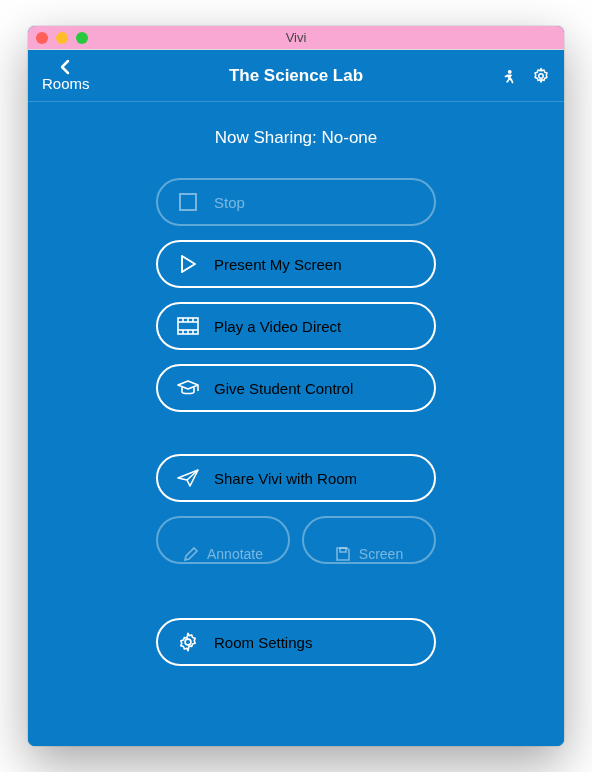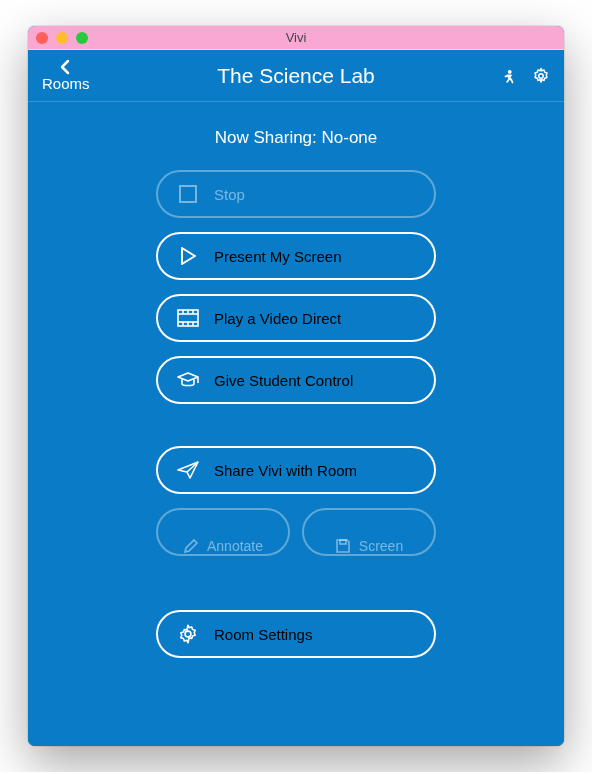--- a/index.html
+++ b/index.html
@@ -62,22 +62,22 @@
     display: flex;
     align-items: center;
     font-size: 15px;
     cursor: pointer;
     flex-direction: column;
   }
   .header-title {
     position: absolute;
     left: 0; right: 0;
     text-align: center;
-    font-size: 21px;
-    font-weight: 400;
+    font-size: 17px;
+    font-weight: 700;
     pointer-events: none;
   }
   .header-right {
     margin-left: auto;
     display: flex;
     gap: 14px;
     align-items: center;
   }
   .header-icon { cursor: pointer; display: flex; }
   .content {
@@ -104,20 +104,21 @@
     font-size: 15px;
     font-weight: 500;
     cursor: pointer;
     margin-bottom: 14px;
     color: #000000;
   }
   .pill-btn.disabled {
     border-color: rgba(255,255,255,0.35);
     color: rgba(255,255,255,0.45);
     cursor: default;
+    margin-top: 8px;
   }
   .pill-btn.disabled svg { stroke: rgba(255,255,255,0.45); fill: none; }
   .pill-btn svg { flex-shrink: 0; }
   .icon-slot { width: 24px; display: flex; justify-content: center; }
   .spacer-sm { height: 28px; }
   .spacer-md { height: 40px; }
   .dual-row {
     width: 280px;
     display: flex;
     gap: 12px;

